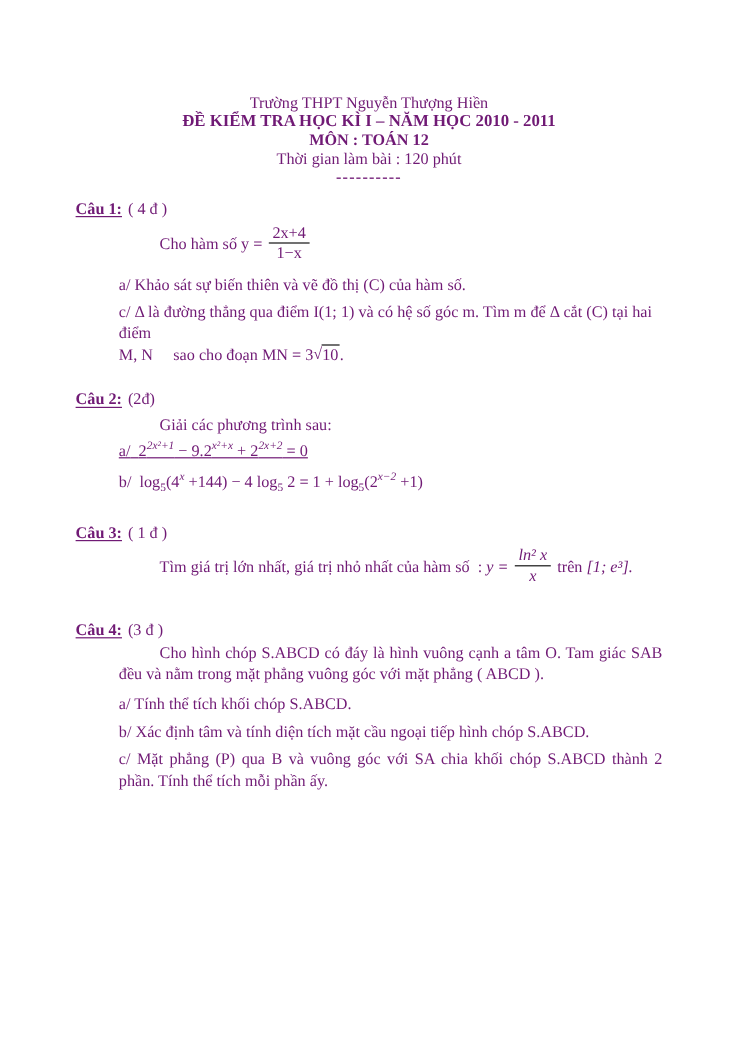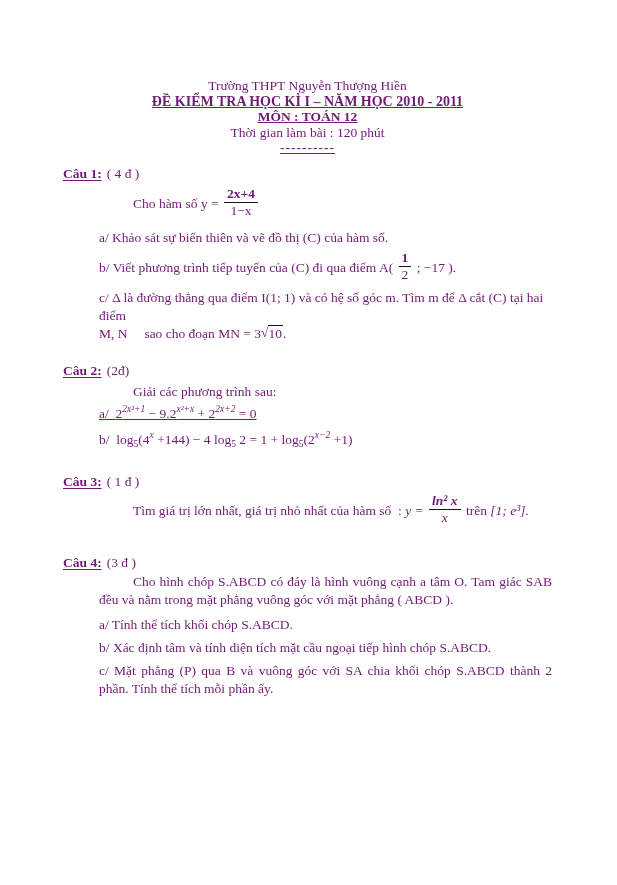--- a/index.html
+++ b/index.html
@@ -11,37 +11,37 @@
     padding:42px 65px 0 63px;
     font-family:"Liberation Serif","DejaVu Serif",serif;
     font-size:13.5px;
     color:#701a75;
     line-height:18px;
     margin-top:36px;
   }
   
   .doc-header{text-align:center;line-height:15.5px;}
   .doc-header .hl{white-space:nowrap;}
-  .bold{font-weight:bold;text-decoration:underline;}
+  .bold{font-weight:bold;}
   .doc-header .title{font-size:14px;}
   .doc-header .subject{font-size:13.5px;}
   .doc-header .divider{letter-spacing:1px;}
   
   .q-head{margin-top:0;font-size:13.5px;}
   .q-label{font-weight:bold;text-decoration:underline;text-underline-offset:2px;}
   .q-points{margin-left:5px;}
   
   .lead{margin-left:70px;}
   
   .item{margin-left:36px;}
   .just{text-align:justify;}
   .indent1{text-indent:34px;}
   
   .frac{display:inline-block;vertical-align:middle;text-align:center;margin:0 2px;transform:translateY(-2px);}
-  .frac .num{display:block;padding:0 3px;line-height:16px;font-weight:bold;}
+  .frac .num{display:block;padding:0 3px;line-height:16px;}
   .frac .den{display:block;padding:0 3px;line-height:16px;border-top:1.2px solid #141414;}
   
   .e{font-size:9.5px;position:relative;top:-5.5px;line-height:0;}
   .s{font-size:9.5px;position:relative;top:3.5px;line-height:0;}
   .it{font-style:italic;}
   
   .rad{display:inline-block;transform:translateY(-1px);margin-right:-1px;}
   .rad-arg{border-top:1px solid #141414;padding:0 1px;}
   
   .m-q1head{margin-top:9px;}
@@ -76,23 +76,20 @@
   </header>
 
   <section>
     <div class="q-head m-q1head">
       <span class="q-label">Câu 1:</span><span class="q-points">( 4 đ )</span>
     </div>
     <div class="lead m-q1intro">
       <span>Cho hàm số y = </span><span class="frac"><span class="num">2x+4</span><span class="den">1−x</span></span>
     </div>
     <div class="item m-q1a">a/ Khảo sát sự biến thiên và vẽ đồ thị (C) của hàm số.</div>
-    <div class="item m-q1b">
-      <span>b/ Viết phương trình tiếp tuyến của (C) đi qua điểm A( </span><span class="frac"><span class="num">1</span><span class="den">2</span></span><span> ; −17 ).</span>
-    </div>
     <div class="item m-q1c">
       <span>c/ Δ là đường thẳng qua điểm I(1; 1) và có hệ số góc m. Tìm m để Δ cắt (C) tại hai điểm</span><br>
       <span>M, N&nbsp;&nbsp;&nbsp;&nbsp; sao cho đoạn MN = 3</span><span class="rad">√</span><span class="rad-arg">10</span><span>.</span>
     </div>
   </section>
 
   <section>
     <div class="q-head m-q2head">
       <span class="q-label">Câu 2:</span><span class="q-points">(2đ)</span>
     </div>

